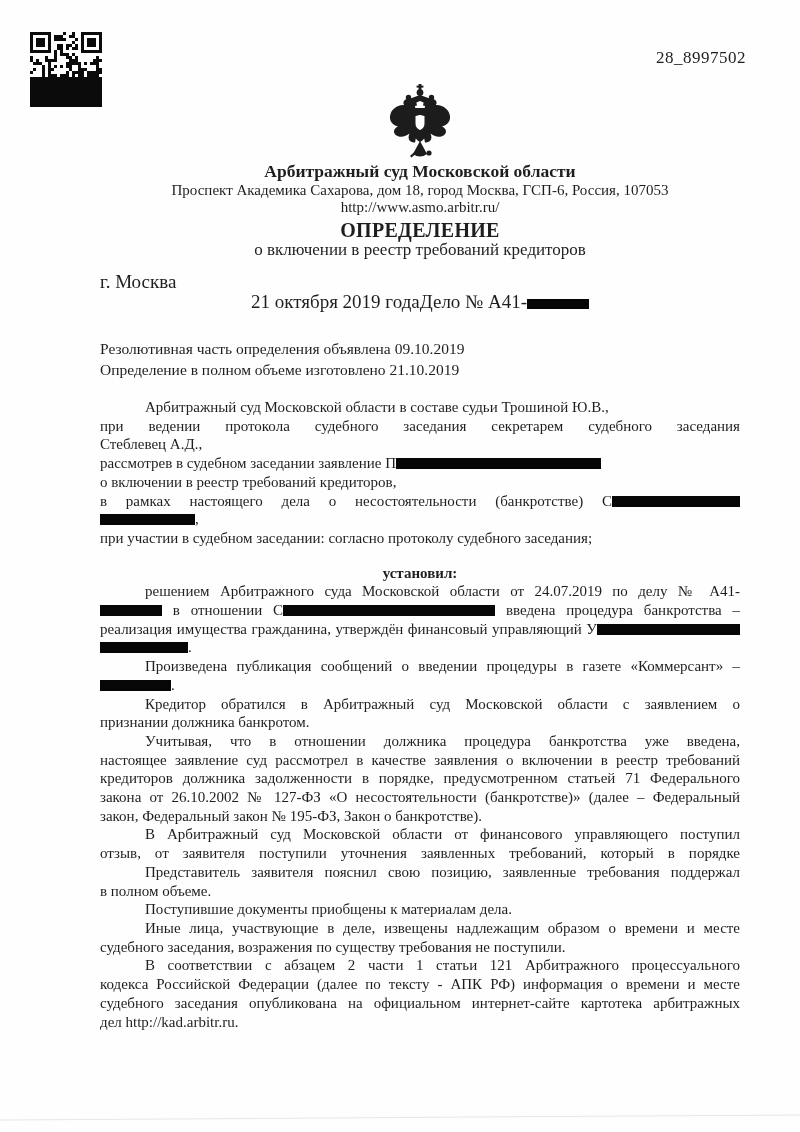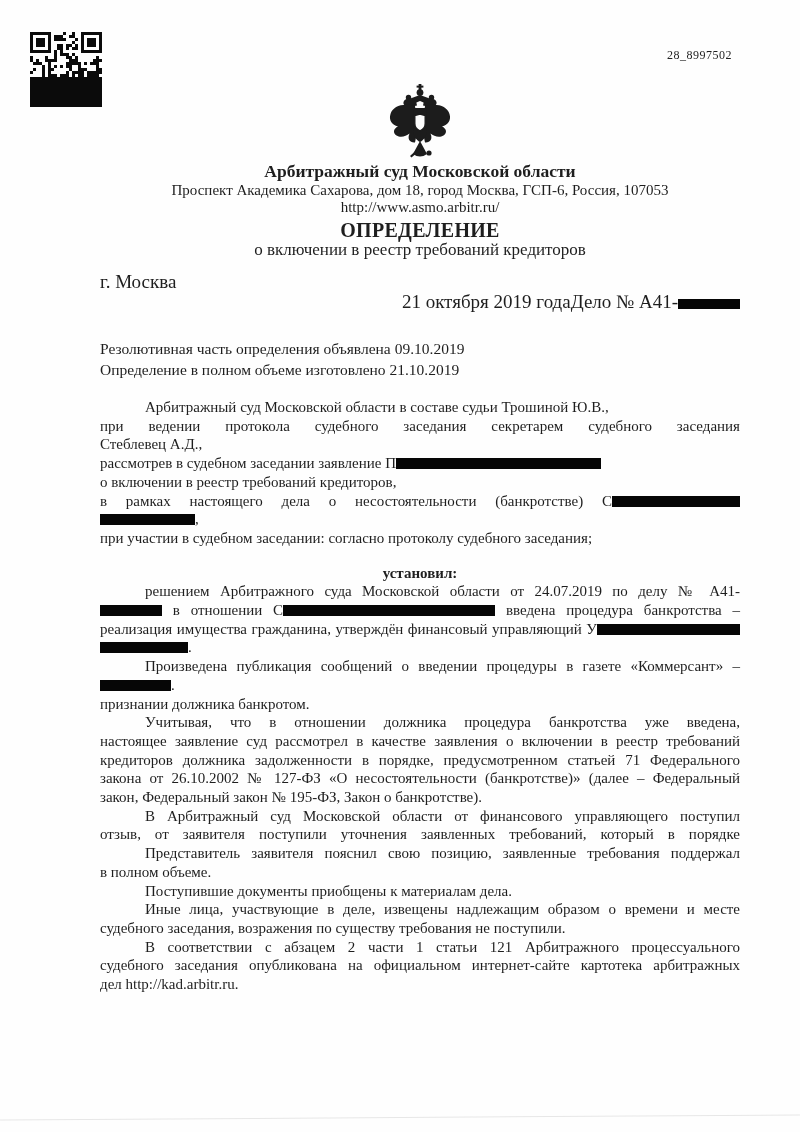--- a/index.html
+++ b/index.html
@@ -8,30 +8,30 @@
     width:800px;height:1132px;
     margin:0 auto;
     background:#fefefe;
     font-family:"Liberation Serif","DejaVu Serif",serif;
     color:#1e1e1e;
     overflow:hidden;
   }
   
   .qr{position:absolute;left:30px;top:31px;width:72px;height:76px;}
   
-  .doc-number{position:absolute;top:48px;right:68px;font-size:12px;letter-spacing:.5px;}
+  .doc-number{position:absolute;top:48px;right:54px;font-size:17px;letter-spacing:.5px;}
   
   .content{position:absolute;left:100px;top:0;width:640px;}
   .emblem{display:block;margin:84px auto 0;width:68px;height:76px;}
   .court-name{text-align:center;font-weight:bold;font-size:17.5px;line-height:22px;}
   .hdr-line{text-align:center;font-size:15px;line-height:17px;}
   .doc-type{text-align:center;font-weight:bold;font-size:20px;line-height:20px;margin-top:4px;letter-spacing:.3px;}
   .doc-subtitle{text-align:center;font-weight:normal;font-size:17px;line-height:20px;}
   .meta{margin-top:12px;font-size:19px;line-height:20px;}
-  .meta-row{display:flex;justify-content:flex-end;}
+  .meta-row{display:flex;justify-content:center;}
   .resolution{margin-top:26px;font-size:15.5px;line-height:21px;}
   .doc-body{margin-top:18px;font-size:15px;}
   .doc-line{line-height:18.7px;min-height:18.7px;}
   .doc-line.ind{padding-left:45px;}
   .doc-line.jst{text-align:justify;text-align-last:justify;}
   .doc-line.ctr{text-align:center;text-align-last:center;}
   .doc-line.bld{font-weight:bold;}
   .redact{display:inline-block;background:#060606;height:11px;vertical-align:-1px;}
   .redact.case{height:10px;}
   .scan-line{position:absolute;left:-4px;top:1117px;width:808px;border-top:1px solid #e7e7e7;transform:rotate(-0.35deg);}
@@ -214,34 +214,36 @@
         <div class="doc-line jst">в рамках настоящего дела о несостоятельности (банкротстве) С<span class="redact" style="width: 128px;"></span></div>
         <div class="doc-line"><span class="redact" style="width: 95px;"></span>,</div>
         <div class="doc-line">при участии в судебном заседании: согласно протоколу судебного заседания;</div>
         <div class="doc-line ctr bld" style="margin-top: 16px;">установил:</div>
         <div class="doc-line ind jst">решением Арбитражного суда Московской области от 24.07.2019 по делу № А41-</div>
         <div class="doc-line jst"><span class="redact" style="width: 62px;"></span> в отношении С<span class="redact" style="width: 212px;"></span> введена процедура банкротства –</div>
         <div class="doc-line jst">реализация имущества гражданина, утверждён финансовый управляющий У<span class="redact" style="width: 143px;"></span></div>
         <div class="doc-line"><span class="redact" style="width: 88px;"></span>.</div>
         <div class="doc-line ind jst">Произведена публикация сообщений о введении процедуры в газете «Коммерсант» –</div>
         <div class="doc-line"><span class="redact" style="width: 71px;"></span>.</div>
+        <div class="doc-line ind jst">Кредитор обратился в Арбитражный суд Московской области с заявлением о</div>
         <div class="doc-line">признании должника банкротом.</div>
         <div class="doc-line ind jst">Учитывая, что в отношении должника процедура банкротства уже введена,</div>
         <div class="doc-line jst">настоящее заявление суд рассмотрел в качестве заявления о включении в реестр требований</div>
         <div class="doc-line jst">кредиторов должника задолженности в порядке, предусмотренном статьей 71 Федерального</div>
         <div class="doc-line jst">закона от 26.10.2002 № 127-ФЗ «О несостоятельности (банкротстве)» (далее – Федеральный</div>
         <div class="doc-line">закон, Федеральный закон № 195-ФЗ, Закон о банкротстве).</div>
         <div class="doc-line ind jst">В Арбитражный суд Московской области от финансового управляющего поступил</div>
         <div class="doc-line jst">отзыв, от заявителя поступили уточнения заявленных требований, который в порядке</div>
         <div class="doc-line ind jst">Представитель заявителя пояснил свою позицию, заявленные требования поддержал</div>
         <div class="doc-line">в полном объеме.</div>
         <div class="doc-line ind">Поступившие документы приобщены к материалам дела.</div>
         <div class="doc-line ind jst">Иные лица, участвующие в деле, извещены надлежащим образом о времени и месте</div>
         <div class="doc-line">судебного заседания, возражения по существу требования не поступили.</div>
         <div class="doc-line ind jst">В соответствии с абзацем 2 части 1 статьи 121 Арбитражного процессуального</div>
+        <div class="doc-line jst">кодекса Российской Федерации (далее по тексту - АПК РФ) информация о времени и месте</div>
         <div class="doc-line jst">судебного заседания опубликована на официальном интернет-сайте картотека арбитражных</div>
         <div class="doc-line">дел http://kad.arbitr.ru.</div>
       </div>
 
   </div>
 
   <div class="scan-line"></div>
 </div>
 
 </body></html>

